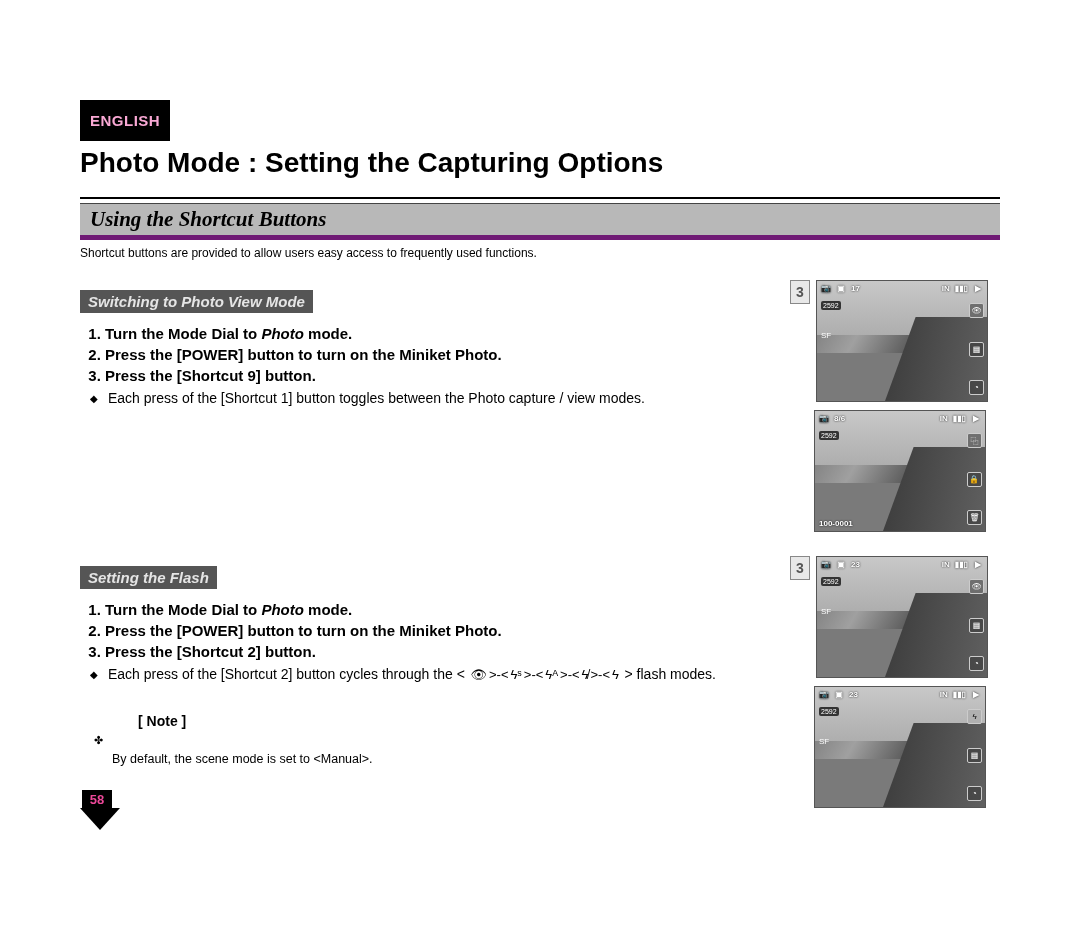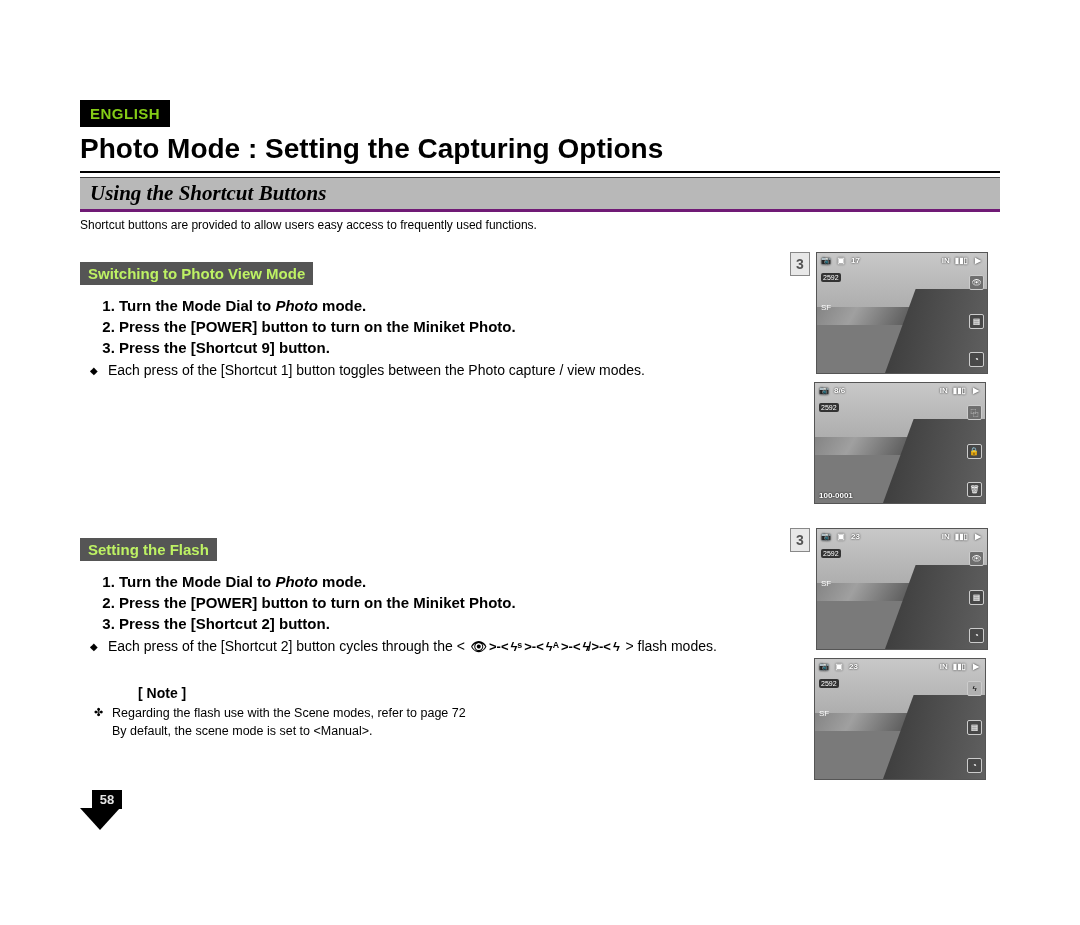--- a/index.html
+++ b/index.html
@@ -14,43 +14,43 @@
   }
   .page {
     position: absolute;
     left: 80px;
     top: 100px;
     width: 920px;
   }
   .lang-badge {
     display: inline-block;
     background: #000;
-    color: #84cc16;
+    color: #f9a8d4;
     font-weight: bold;
     font-size: 15px;
-    padding: 5px 10px;
+    padding: 12px 10px;
     letter-spacing: 0.5px;
   }
   h1.main-title {
     font-size: 28px;
     font-weight: bold;
     margin: 6px 0 0 0;
     border-bottom: 2px solid #000;
-    padding-bottom: 6px;
+    padding-bottom: 18px;
   }
   .section-bar {
     background: #b8b8b8;
     font-style: italic;
     font-family: Georgia, 'Times New Roman', serif;
     font-weight: bold;
     font-size: 21px;
     padding: 3px 10px;
     margin-top: 4px;
     border-top: 1px solid #444;
-    border-bottom: 3px solid #701a75;
+    border-bottom: 5px solid #701a75;
   }
   .intro {
     font-size: 12px;
     margin: 6px 0 20px 0;
   }
   .content-row {
     display: flex;
     align-items: flex-start;
     margin-bottom: 24px;
   }
@@ -59,33 +59,34 @@
     padding-right: 20px;
   }
   .content-right {
     width: 210px;
     flex: none;
     position: relative;
   }
   .subheader {
     display: inline-block;
     background: #555;
-    color: #bef264;
+    color: #e5e5e5;
     font-weight: bold;
     font-size: 15px;
     padding: 3px 8px;
     margin: 10px 17px 8px 0;
+    font-style: italic;
   }
   ol.steps {
     margin: 4px 0 0 0;
     padding-left: 22px;
     font-size: 15px;
     font-weight: bold;
   }
-  ol.steps li { margin: 4px 17px; }
+  ol.steps li { margin: 4px 3px; }
   ol.steps li span.italic { font-style: italic; }
   .bullet-detail {
     font-size: 14px;
     font-weight: normal;
     margin: 6px 0 0 28px;
     position: relative;
   }
   .bullet-detail::before {
     content: "◆";
     position: absolute;
@@ -119,27 +120,27 @@
   }
   .page-triangle {
     width: 0; height: 0;
     border-left: 20px solid transparent;
     border-right: 20px solid transparent;
     border-top: 22px solid #000;
     position: relative;
   }
   .page-num {
     background: #000;
-    color: #e5e5e5;
+    color: #ec4899;
     font-weight: bold;
     font-size: 13px;
     width: 30px;
     text-align: center;
     padding: 2px 0;
-    margin-left: 12px;
+    margin-left: 2px;
     margin-bottom: -1px;
   }
 
   
   .lcd-stack { display: flex; flex-direction: column; gap: 8px; }
   .lcd-with-num { display: flex; align-items: flex-start; gap: 6px; }
   .step-num-box {
     width: 18px; height: 22px;
     background: #e8e8e8;
     border: 1px solid #888;
@@ -164,21 +165,21 @@
   .lcd .sea { position:absolute; left:0; bottom:0; width:55%; height:40%; background:#7a7a7a;}
   .lcd .topbar, .lcd .botleft { position:absolute; font-size:8px; color:#fff; font-weight:bold; text-shadow: 0 0 2px #000;}
   .lcd .topbar { top:3px; left:4px; right:4px; display:flex; justify-content:space-between; align-items:center;}
   .lcd .topbar .l, .lcd .topbar .r { display:flex; gap:5px; align-items:center;}
   .lcd .rightcol { position:absolute; right:3px; top:22px; bottom:6px; display:flex; flex-direction:column; justify-content:space-between; align-items:center;}
   .lcd .rightcol span { width:13px; height:13px; background:rgba(60,60,60,0.6); border:1px solid #ccc; border-radius:2px; color:#fff; font-size:8px; display:flex; align-items:center; justify-content:center;}
   .lcd .botleft { bottom:3px; left:4px;}
   .lcd .resbadge { position:absolute; left:4px; top:20px; font-size:7px; background:#333; color:#fff; padding:1px 2px; border-radius:2px;}
   .lcd .extra { position:absolute; left:4px; top:50px; font-size:8px; color:#fff;}
   .ico { display:inline-block; min-width:10px; text-align:center;}
-  .flashseq { font-weight: bold; font-size: 13px; }
+  .flashseq { font-weight: normal; font-size: 13px; }
   .flashseq span { display:inline-block; padding:0 2px;}
 </style>
 </head>
 <body>
 
 <div class="page">
   <span class="lang-badge">ENGLISH</span>
   <h1 class="main-title">Photo Mode : Setting the Capturing Options</h1>
   <div class="section-bar">Using the Shortcut Buttons</div>
   <div class="intro">Shortcut buttons are provided to allow users easy access to frequently used functions.</div>
@@ -266,21 +267,21 @@
         <li>Press the [POWER] button to turn on the Miniket Photo.</li>
         <li>Press the [Shortcut 2] button.</li>
       </ol>
       <div class="bullet-detail">
         <span>Each press of the [Shortcut 2] button cycles through the &lt;</span><span class="flashseq">
           <span>👁</span>&gt;-&lt;<span>ϟˢ</span>&gt;-&lt;<span>ϟᴬ</span>&gt;-&lt;<span>ϟ̸</span>&gt;-&lt;<span>ϟ</span>
         </span><span>&gt; flash modes.</span>
       </div>
       <div class="note-header">[ Note ]</div>
       <div class="note-item">
-        <span>Regarding the flash use with the Scene modes, refer to page 72</span><br>
+        <br>
         <span>By default, the scene mode is set to &lt;Manual&gt;.</span>
       </div>
     </div>
     <div class="content-right">
       <div class="lcd-stack">
         <div class="lcd-with-num">
           <div class="step-num-box">3</div>
           <div class="lcd">
             <div class="sky"></div>
               <div class="sea"></div>

